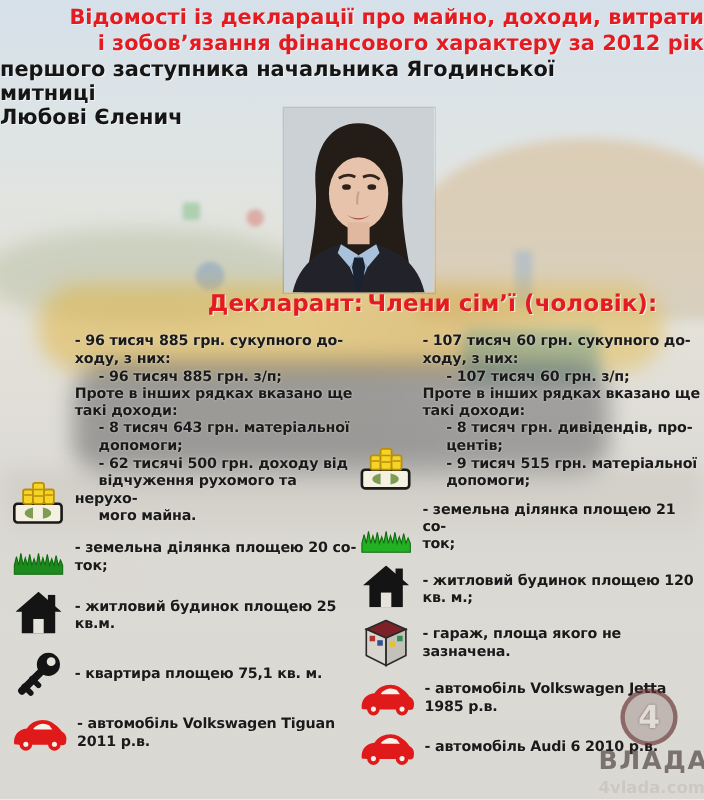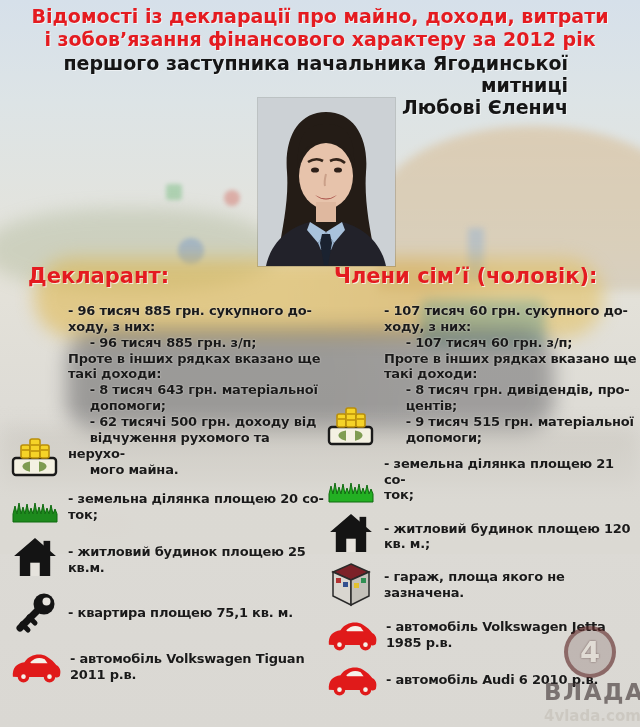--- a/index.html
+++ b/index.html
@@ -25,33 +25,33 @@
   .b-cars{left:66px;top:328px;width:488px;height:108px;border-radius:34px;
     background:radial-gradient(circle at 30% 50%,#2e2e33 0 35%,transparent 70%),
                radial-gradient(circle at 70% 45%,#3a3a40 0 35%,transparent 70%),#4a4a50;
     opacity:.38;filter:blur(10px);}
   .b-road{left:0;top:428px;width:640px;height:62px;background:#b6b1a8;opacity:.4;filter:blur(10px);}
   .b-redcar{left:86px;top:516px;width:44px;height:22px;border-radius:10px;background:#c03a32;opacity:.18;filter:blur(5px);}
   .b-fade{left:0;top:404px;width:640px;height:150px;
     background:linear-gradient(180deg,rgba(219,217,211,0) 0%,rgba(219,217,211,.95) 70%,#dbd9d3 100%);}
   
   .content{position:absolute;inset:0;z-index:1;}
-  .title{position:absolute;top:5px;left:0;width:640px;text-align:center;
+  .title{position:absolute;top:5px;left:0;width:640px;text-align:right;
     color:#e41b20;font-size:19px;font-weight:bold;line-height:1.22;
     text-shadow:1px 1px 0 rgba(255,255,255,.65);}
-  .subtitle{position:absolute;top:53px;left:0;width:568px;text-align:right;
+  .subtitle{position:absolute;top:53px;left:0;width:568px;text-align:left;
     color:#151515;font-size:19px;font-weight:bold;line-height:1.15;
     text-shadow:1px 1px 0 rgba(255,255,255,.5);}
   .photo{position:absolute;left:258px;top:98px;width:137px;height:168px;box-shadow:0 0 0 1px rgba(0,0,0,.15);}
   .col{position:absolute;}
   .col-left{left:10px;top:264px;width:320px;}
   .col-right{left:326px;top:264px;width:312px;}
   .col h2{margin:0 0 15px 0;color:#e41b20;font-size:21px;font-weight:bold;
     text-shadow:1px 1px 0 rgba(255,255,255,.7);}
-  .col-left h2{margin-left:18px;}
+  .col-left h2{margin-left:18px;text-align:right;}
   .col-right h2{margin-left:8px;}
   .item{display:flex;gap:8px;align-items:flex-end;}
   .col-left .item{margin-bottom:14px;}
   .col-right .item{margin-bottom:10px;}
   .item.center{align-items:center;}
   .icon{flex:0 0 50px;display:flex;justify-content:center;margin-top:1px;}
   .txt{margin:0;white-space:pre-wrap;color:#1a1a1a;font-size:13px;font-weight:bold;
     line-height:1.22;letter-spacing:-0.2px;text-shadow:0 0 2px rgba(235,233,228,.8);}
   
   .watermark{position:absolute;right:4px;bottom:2px;width:92px;text-align:center;z-index:2;opacity:.72;}

